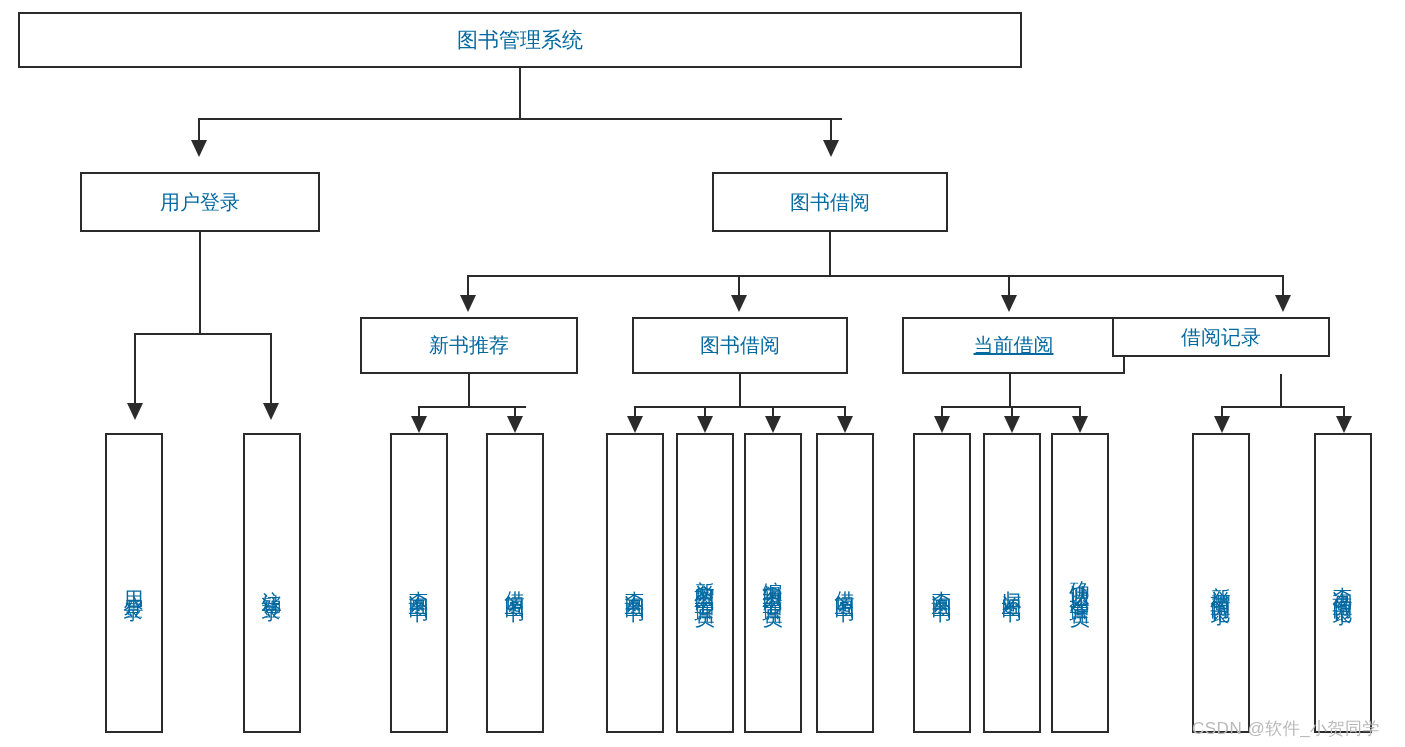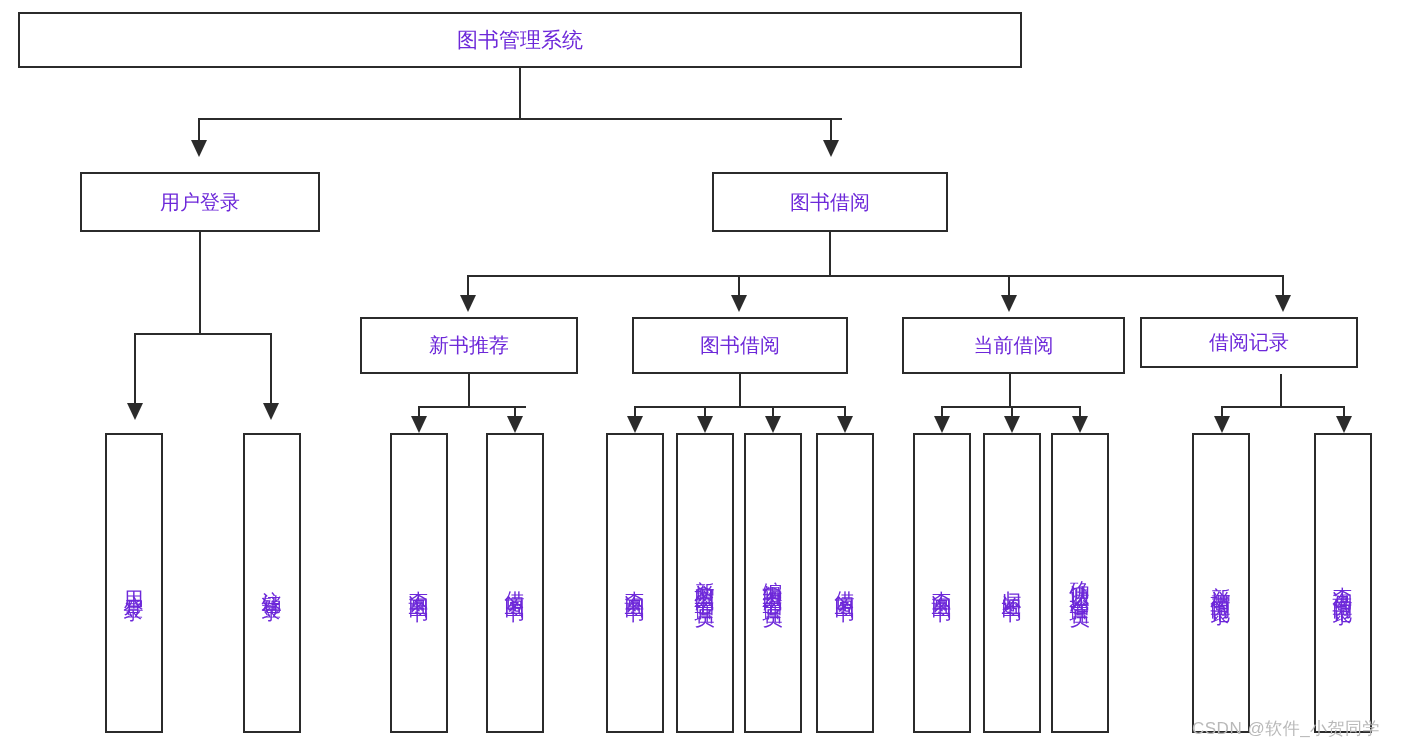--- a/index.html
+++ b/index.html
@@ -17,21 +17,21 @@
   }
   
   .node{
     position:absolute;
     box-sizing:border-box;
     border:2px solid #2b2b2b;
     background:#ffffff;
     display:flex;
     align-items:center;
     justify-content:center;
-    color:#6d28d9;
+    color:#0369a1;
   }
   .node.root{font-size:21px;}
   .node.lvl2{font-size:20px;}
   .node.lvl3{font-size:20px;}
   
   .node.leaf{
     font-size:20px;
     align-items:center;
     justify-content:center;
     padding:4px 0;
@@ -108,24 +108,24 @@
   <div class="arrow" style="left:1001px;top:295px;"></div>
   <div class="ln v" style="left:1282px;top:275px;height:24px;"></div>
   <div class="arrow" style="left:1275px;top:295px;"></div>
 
   <div class="node lvl3" style="left:632px;top:317px;width:216px;height:57px;">
     <span>图书借阅</span>
   </div>
   <div class="node lvl3" style="left:360px;top:317px;width:218px;height:57px;">
     <span>新书推荐</span>
   </div>
-  <div class="node lvl3" style="left:902px;top:317px;width:223px;height:57px;">
+  <div class="node lvl3" style="left:902px;top:317px;width:223px;height:57px;text-decoration:underline;">
     <span>当前借阅</span>
   </div>
-  <div class="node lvl3" style="left:1140px;top:317px;width:218px;height:51px;">
+  <div class="node lvl3" style="left:1112px;top:317px;width:218px;height:40px;">
     <span>借阅记录</span>
   </div>
 
   <div class="ln v" style="left:468px;top:374px;height:32px;"></div>
   <div class="ln h" style="left:418px;top:406px;width:108px;"></div>
   <div class="ln v" style="left:418px;top:406px;height:14px;"></div>
   <div class="arrow" style="left:411px;top:416px;"></div>
   <div class="ln v" style="left:514px;top:406px;height:14px;"></div>
   <div class="arrow" style="left:507px;top:416px;"></div>
 

